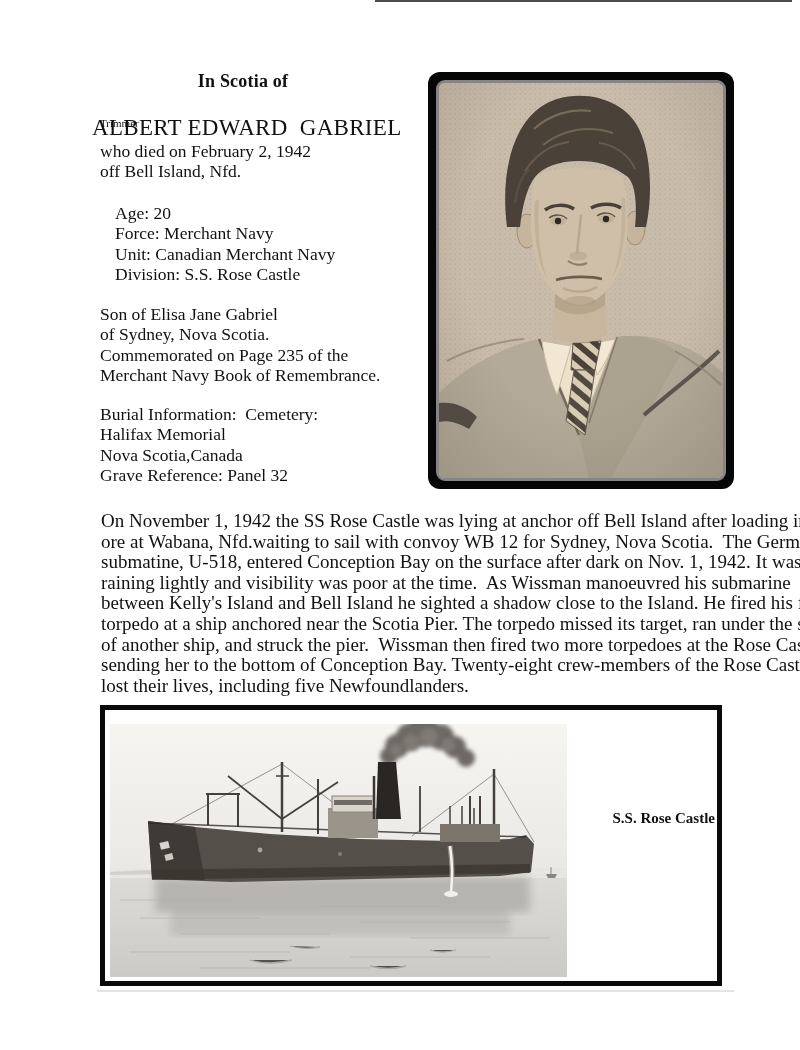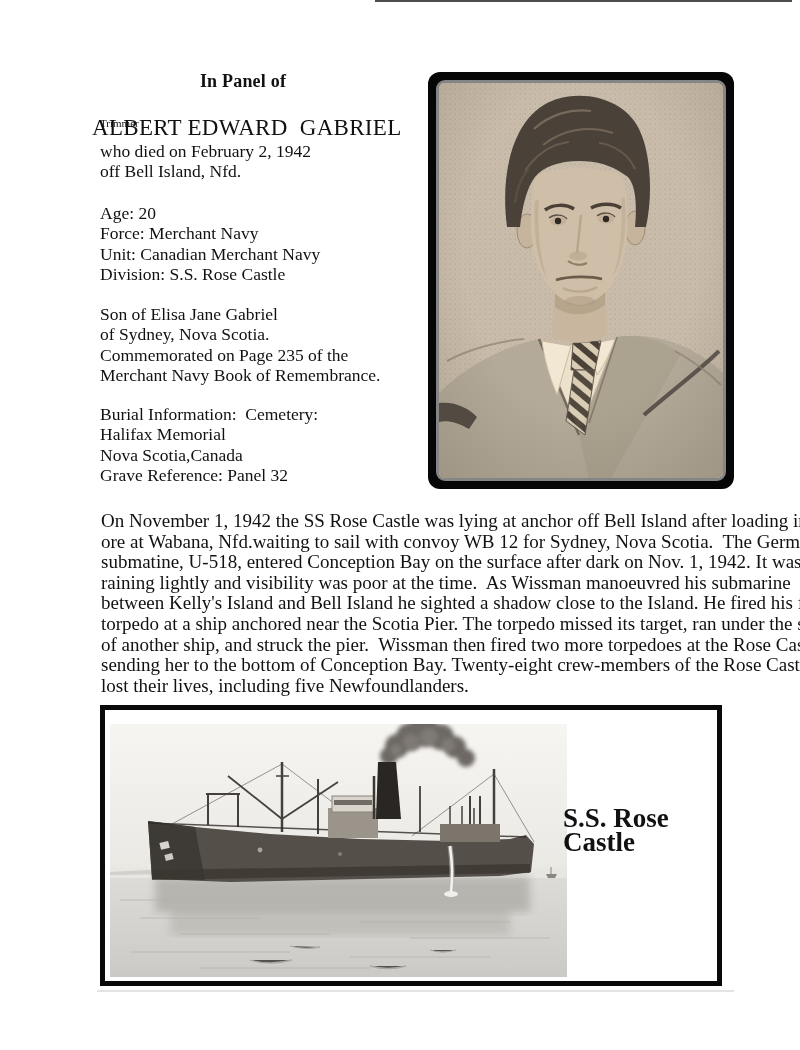--- a/index.html
+++ b/index.html
@@ -11,47 +11,47 @@
   .abs{position:absolute;}
   .scanline-top{left:375px;top:0;width:417px;height:2px;background:#4c4c4c;}
   .scanline-bottom{left:97px;top:990px;width:637px;height:2px;background:#e4e4e4;}
 
   .heading{left:100px;top:71px;width:286px;text-align:center;
     font-size:18px;font-weight:700;letter-spacing:.2px;}
   .rank{left:100px;top:117px;font-size:11px;font-family:Liberation Serif, serif;}
   .name{left:92px;top:115px;font-size:23px;white-space:pre;letter-spacing:.3px;}
   .textblock{left:100px;font-size:17.5px;line-height:20.3px;white-space:pre;}
   .death{top:141px;}
-  .service{top:203px;}
+  .service{top:203px;margin-left:15px;}
   .family{top:304px;}
   .burial{top:404px;}
 
   .story{left:101px;top:511px;width:692px;font-size:19px;line-height:20.6px;white-space:pre;}
 
   
   .portrait-frame{left:428px;top:72px;width:306px;height:417px;background:#060606;
     border-radius:12px;box-sizing:border-box;padding:8px;}
   .portrait-inner{width:100%;height:100%;border:3px solid #858585;border-radius:9px;
     box-sizing:border-box;overflow:hidden;background:#c9bcab;}
   .portrait-inner svg{display:block;width:100%;height:100%;}
 
   
   .ship-frame{left:100px;top:705px;width:622px;height:281px;border:5px solid #0a0a0a;
     box-sizing:border-box;background:#ffffff;}
   .ship-photo{position:absolute;left:5px;top:14px;width:457px;height:253px;}
   .ship-photo svg{display:block;width:100%;height:100%;}
-  .ship-caption{position:absolute;left:458px;top:96px;width:152px;text-align:left;
-    font-size:27px;font-weight:700;line-height:24px;}
+  .ship-caption{position:absolute;left:458px;top:96px;width:152px;text-align:right;
+    font-size:15px;font-weight:700;line-height:24px;}
 </style>
 </head>
 <body>
 
 <div class="abs scanline-top"></div>
 
-<div class="abs heading">In Panel of</div>
+<div class="abs heading">In Scotia of</div>
 <div class="abs rank">Trimmer</div>
 <div class="abs name">ALBERT EDWARD  GABRIEL</div>
 <div class="abs textblock death">who died on February 2, 1942
 off Bell Island, Nfd.</div>
 <div class="abs textblock service">Age: 20
 Force: Merchant Navy
 Unit: Canadian Merchant Navy
 Division: S.S. Rose Castle</div>
 <div class="abs textblock family">Son of Elisa Jane Gabriel
 of Sydney, Nova Scotia.

